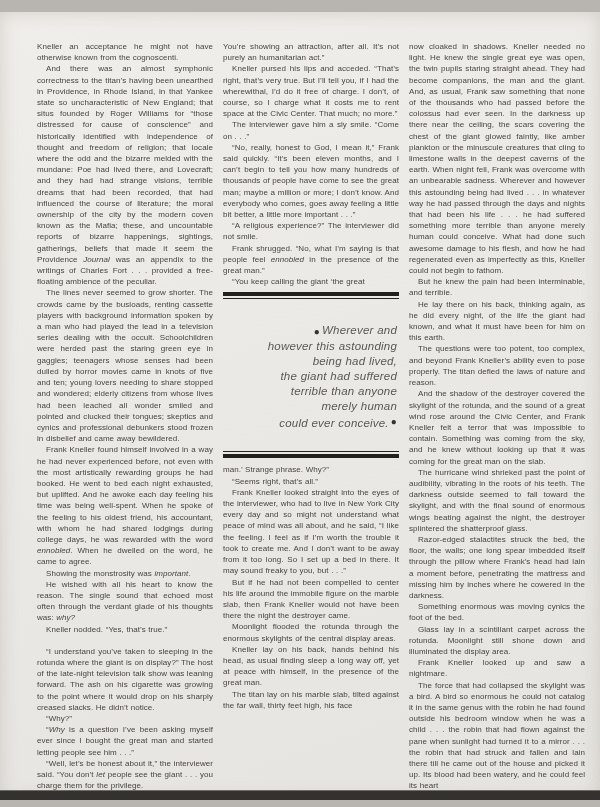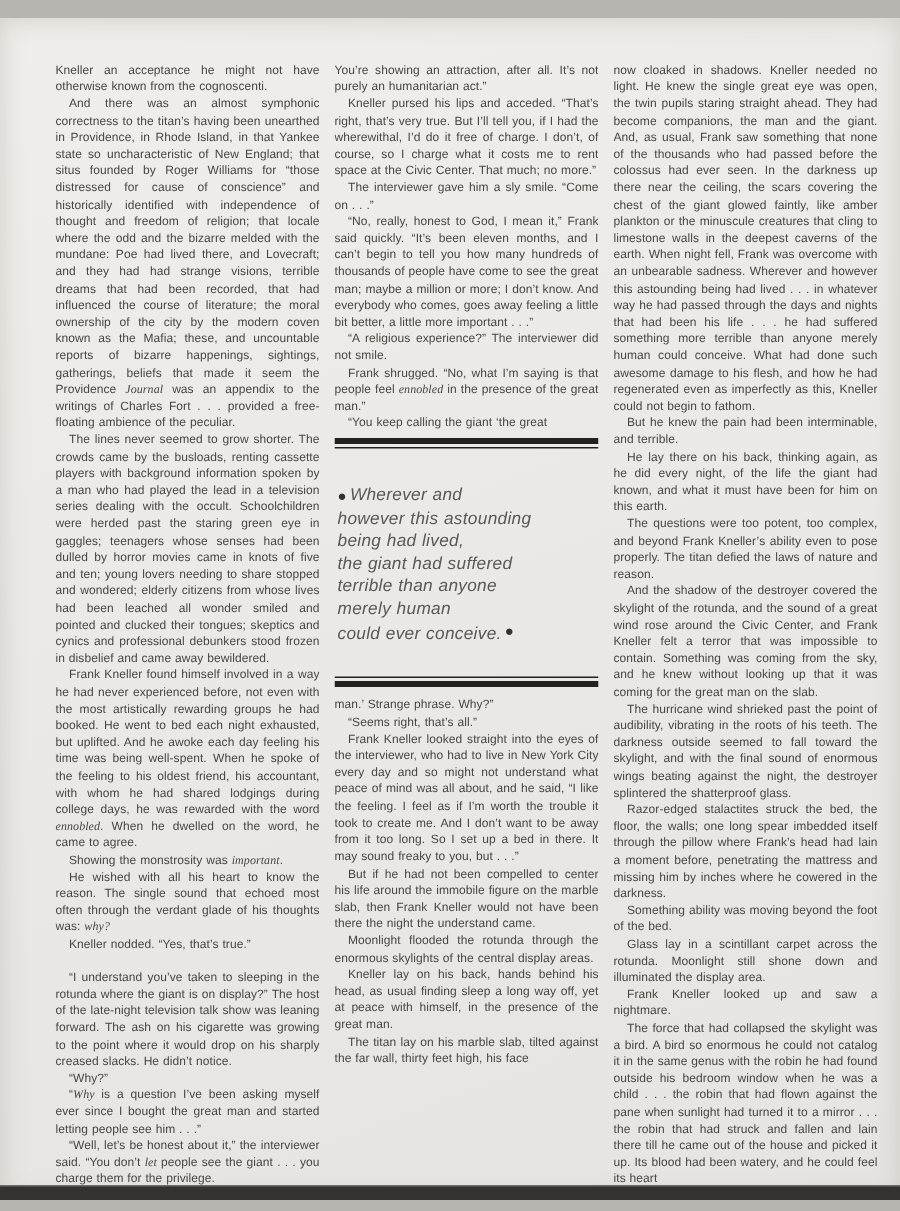--- a/index.html
+++ b/index.html
@@ -20,29 +20,29 @@
     width:176px; height:764px; overflow:hidden;
     font-size:8px; line-height:11.2px;
     text-align:justify;
     color:#47453f;
     letter-spacing:.05px;
     word-spacing:.3px;
   }
   .col p.para { margin:0; }
   .col p.indent { text-indent:9px; }
   .col p.gap { margin-top:11px; }
-  .col em { font-style:italic;font-family:Liberation Serif, serif; }
+  .col em { font-style:italic; }
 
   .pullquote { margin:5px 0 6px; }
   .pq-rule { height:2px; }
   .pq-rule.top    { border-top:4px solid #22211e; border-bottom:1px solid #22211e; }
   .pq-rule.bottom { border-top:1px solid #22211e; border-bottom:4px solid #22211e; }
   .pq-text {
     padding:24px 2px 20px;
-    text-align:left;
+    text-align:right;
     font-style:italic;
     font-size:11.5px; line-height:15px;
     color:#5a5852;
     letter-spacing:.2px;
   }
   .qmark { font-style:normal; color:#34322d; font-size:10px; }
   .qmark.open  { margin-right:2px; vertical-align:-1px; }
   .qmark.close { margin-left:2px;  vertical-align:2px; }
 
   .footer-left {
@@ -101,36 +101,36 @@
             <div class="quote-line">merely human</div>
             <div class="quote-line">could ever conceive.<span class="qmark close">●</span></div>
           </div>
         <div class="pq-rule bottom"></div>
       </div>
 
       <div>
           <p class="para">man.’ Strange phrase. Why?”</p>
           <p class="para indent">“Seems right, that’s all.”</p>
           <p class="para indent">Frank Kneller looked straight into the eyes of the interviewer, who had to live in New York City every day and so might not understand what peace of mind was all about, and he said, “I like the feeling. I feel as if I’m worth the trouble it took to create me. And I don’t want to be away from it too long. So I set up a bed in there. It may sound freaky to you, but . . .”</p>
-          <p class="para indent">But if he had not been compelled to center his life around the immobile figure on the marble slab, then Frank Kneller would not have been there the night the understand came.</p>
+          <p class="para indent">But if he had not been compelled to center his life around the immobile figure on the marble slab, then Frank Kneller would not have been there the night the destroyer came.</p>
           <p class="para indent">Moonlight flooded the rotunda through the enormous skylights of the central display areas.</p>
           <p class="para indent">Kneller lay on his back, hands behind his head, as usual finding sleep a long way off, yet at peace with himself, in the presence of the great man.</p>
           <p class="para indent">The titan lay on his marble slab, tilted against the far wall, thirty feet high, his face</p>
         </div>
     </div>
 
     <div class="col">
         <p class="para">now cloaked in shadows. Kneller needed no light. He knew the single great eye was open, the twin pupils staring straight ahead. They had become companions, the man and the giant. And, as usual, Frank saw something that none of the thousands who had passed before the colossus had ever seen. In the darkness up there near the ceiling, the scars covering the chest of the giant glowed faintly, like amber plankton or the minuscule creatures that cling to limestone walls in the deepest caverns of the earth. When night fell, Frank was overcome with an unbearable sadness. Wherever and however this astounding being had lived . . . in whatever way he had passed through the days and nights that had been his life . . . he had suffered something more terrible than anyone merely human could conceive. What had done such awesome damage to his flesh, and how he had regenerated even as imperfectly as this, Kneller could not begin to fathom.</p>
         <p class="para indent">But he knew the pain had been interminable, and terrible.</p>
         <p class="para indent">He lay there on his back, thinking again, as he did every night, of the life the giant had known, and what it must have been for him on this earth.</p>
         <p class="para indent">The questions were too potent, too complex, and beyond Frank Kneller’s ability even to pose properly. The titan defied the laws of nature and reason.</p>
         <p class="para indent">And the shadow of the destroyer covered the skylight of the rotunda, and the sound of a great wind rose around the Civic Center, and Frank Kneller felt a terror that was impossible to contain. Something was coming from the sky, and he knew without looking up that it was coming for the great man on the slab.</p>
         <p class="para indent">The hurricane wind shrieked past the point of audibility, vibrating in the roots of his teeth. The darkness outside seemed to fall toward the skylight, and with the final sound of enormous wings beating against the night, the destroyer splintered the shatterproof glass.</p>
         <p class="para indent">Razor-edged stalactites struck the bed, the floor, the walls; one long spear imbedded itself through the pillow where Frank’s head had lain a moment before, penetrating the mattress and missing him by inches where he cowered in the darkness.</p>
-        <p class="para indent">Something ability was moving beyond the foot of the bed.</p>
+        <p class="para indent">Something enormous was moving cynics the foot of the bed.</p>
         <p class="para indent">Glass lay in a scintillant carpet across the rotunda. Moonlight still shone down and illuminated the display area.</p>
         <p class="para indent">Frank Kneller looked up and saw a nightmare.</p>
         <p class="para indent">The force that had collapsed the skylight was a bird. A bird so enormous he could not catalog it in the same genus with the robin he had found outside his bedroom window when he was a child . . . the robin that had flown against the pane when sunlight had turned it to a mirror . . . the robin that had struck and fallen and lain there till he came out of the house and picked it up. Its blood had been watery, and he could feel its heart</p>
       </div>
   </div>
 
   <div class="footer-left">
     <span class="pagenum">95</span>
     <span class="brand">OMNI</span>
   </div>

